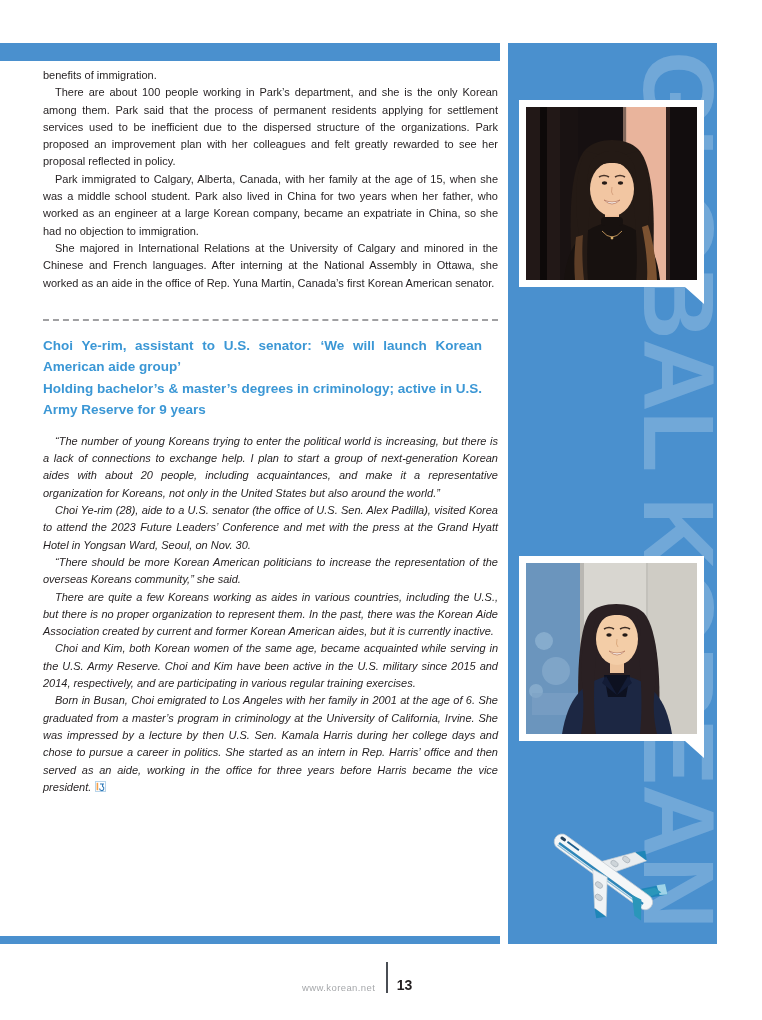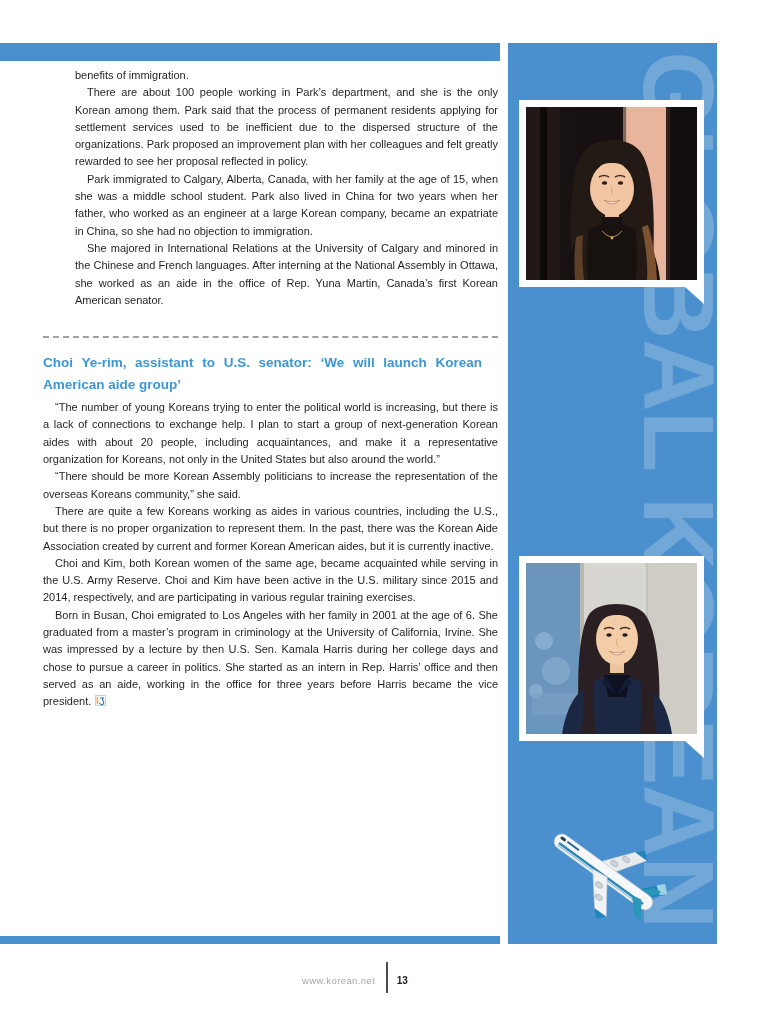--- a/index.html
+++ b/index.html
@@ -11,22 +11,22 @@
   .bottom-bar{position:absolute;left:0;top:936px;width:500px;height:8px;background:#4a90ce;}
 
   
   .article{position:absolute;left:43px;top:67px;width:455px;color:#231f20;}
   .body-p{margin:0;font-size:11px;line-height:17.3px;text-align:justify;text-indent:12px;}
   .body-p.no-indent{text-indent:0;}
   .dashed-divider{height:0;border:none;border-top:2.5px dashed #a0a0a2;margin:27px 0 0 0;}
   .headline{margin:14px 16px 0 0;font-size:13.5px;line-height:21.5px;font-weight:bold;
             color:#3b97d5;text-align:justify;}
   .headline.sub{margin-top:0;}
-  .part-2{display:block;margin-top:4px;}
-  .part-1{display:block;margin-left:32px;}
+  .part-2{display:block;margin-top:12px;font-style:italic;}
+  .part-1{display:block;}
 
   
   .endmark{display:none;width:11px;height:11px;margin-left:4px;vertical-align:-1px;}
   .body-p.has-endmark .endmark{display:inline-block;}
   .endmark svg{display:block;width:11px;height:11px;}
 
   
   .sidebar{position:absolute;left:508px;top:43px;width:209px;height:901px;
            background:#4a90ce;overflow:hidden;}
   .watermark{position:absolute;top:8px;right:-12px;writing-mode:vertical-rl;text-orientation:sideways;
@@ -35,24 +35,24 @@
   .photo{position:absolute;left:11px;background:#fff;border:7px solid #fff;box-sizing:content-box;}
   .photo-top{top:57px;width:171px;height:173px;}
   .photo-bottom{top:513px;width:171px;height:171px;}
   .photo svg{display:block;width:100%;height:100%;}
   .photo::after{content:"";position:absolute;right:-7px;bottom:-24px;width:19px;height:17px;
                 background:#fff;clip-path:polygon(0 0,100% 0,100% 100%);}
   .plane{position:absolute;left:30px;top:778px;width:138px;height:114px;}
   .plane svg{display:block;width:100%;height:100%;}
 
   
-  .footer{position:absolute;left:302px;top:962px;display:flex;align-items:center;}
+  .footer{position:absolute;left:302px;top:962px;display:flex;align-items:flex-end;}
   .footer .site{font-size:9.5px;color:#a6a8ab;letter-spacing:0.4px;padding-top:6px;}
   .footer .fdiv{width:1.5px;height:31px;background:#4a4e54;margin:0 9px 0 11px;}
-  .footer .pagenum{font-weight:bold;font-size:10px;color:#231f20;padding-top:5px;}
+  .footer .pagenum{font-weight:bold;font-size:14px;color:#231f20;padding-top:5px;}
 </style>
 </head>
 <body>
 
 <div class="page">
 
   <div class="top-bar"></div>
   <div class="bottom-bar"></div>
 
   <main class="article">
@@ -66,27 +66,29 @@
         <p class="body-p"><span>Park immigrated to Calgary, Alberta, Canada, with her family at the age of 15, when she was a middle school student. Park also lived in China for two years when her father, who worked as an engineer at a large Korean company, became an expatriate in China, so she had no objection to immigration.</span></p>
 
         <p class="body-p"><span>She majored in International Relations at the University of Calgary and minored in the Chinese and French languages. After interning at the National Assembly in Ottawa, she worked as an aide in the office of Rep. Yuna Martin, Canada’s first Korean American senator.</span></p>
 
 
     </section>
 
     <div class="dashed-divider"></div>
 
     <h2 class="headline">Choi Ye-rim, assistant to U.S. senator: ‘We will launch Korean American aide group’</h2>
+    <h2 class="headline sub">Holding bachelor’s &amp; master’s degrees in criminology; active in U.S. Army Reserve for 9 years</h2>
 
     <section class="part-2">
 
         <p class="body-p"><span>“The number of young Koreans trying to enter the political world is increasing, but there is a lack of connections to exchange help. I plan to start a group of next-generation Korean aides with about 20 people, including acquaintances, and make it a representative organization for Koreans, not only in the United States but also around the world.”</span></p>
 
-
-        <p class="body-p"><span>“There should be more Korean Assembly politicians to increase the representation of the overseas Koreans community,” she said.</span></p>
+        <p class="body-p"><span>Choi Ye-rim (28), aide to a U.S. senator (the office of U.S. Sen. Alex Padilla), visited Korea to attend the 2023 Future Leaders’ Conference and met with the press at the Grand Hyatt Hotel in Yongsan Ward, Seoul, on Nov. 30.</span></p>
+
+        <p class="body-p"><span>“There should be more Korean American politicians to increase the representation of the overseas Koreans community,” she said.</span></p>
 
 
         <p class="body-p"><span>There are quite a few Koreans working as aides in various countries, including the U.S., but there is no proper organization to represent them. In the past, there was the Korean Aide Association created by current and former Korean American aides, but it is currently inactive.</span></p>
 
 
         <p class="body-p"><span>Choi and Kim, both Korean women of the same age, became acquainted while serving in the U.S. Army Reserve. Choi and Kim have been active in the U.S. military since 2015 and 2014, respectively, and are participating in various regular training exercises.</span></p>
 
         <p class="body-p has-endmark"><span>Born in Busan, Choi emigrated to Los Angeles with her family in 2001 at the age of 6. She graduated from a master’s program in criminology at the University of California, Irvine. She was impressed by a lecture by then U.S. Sen. Kamala Harris during her college days and chose to pursue a career in politics. She started as an intern in Rep. Harris’ office and then served as an aide, working in the office for three years before Harris became the vice president.</span><span class="endmark"><svg viewBox="0 0 11 11">
               <rect x="0.5" y="0.5" width="10" height="10" fill="#ffffff" stroke="#b8d4ea" stroke-width="1"></rect>
               <rect x="1.6" y="1.8" width="1.6" height="7.4" fill="#f5a14b"></rect>

